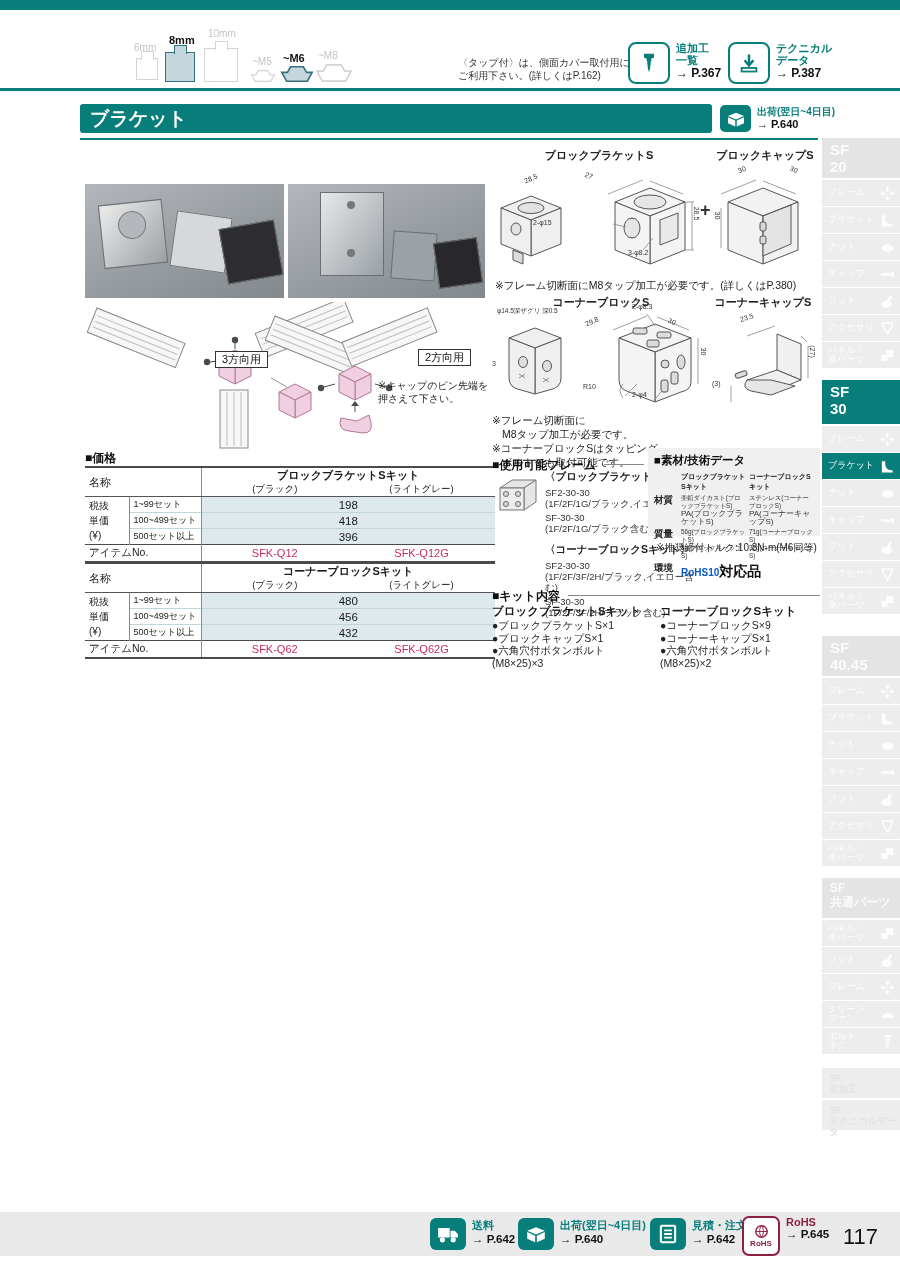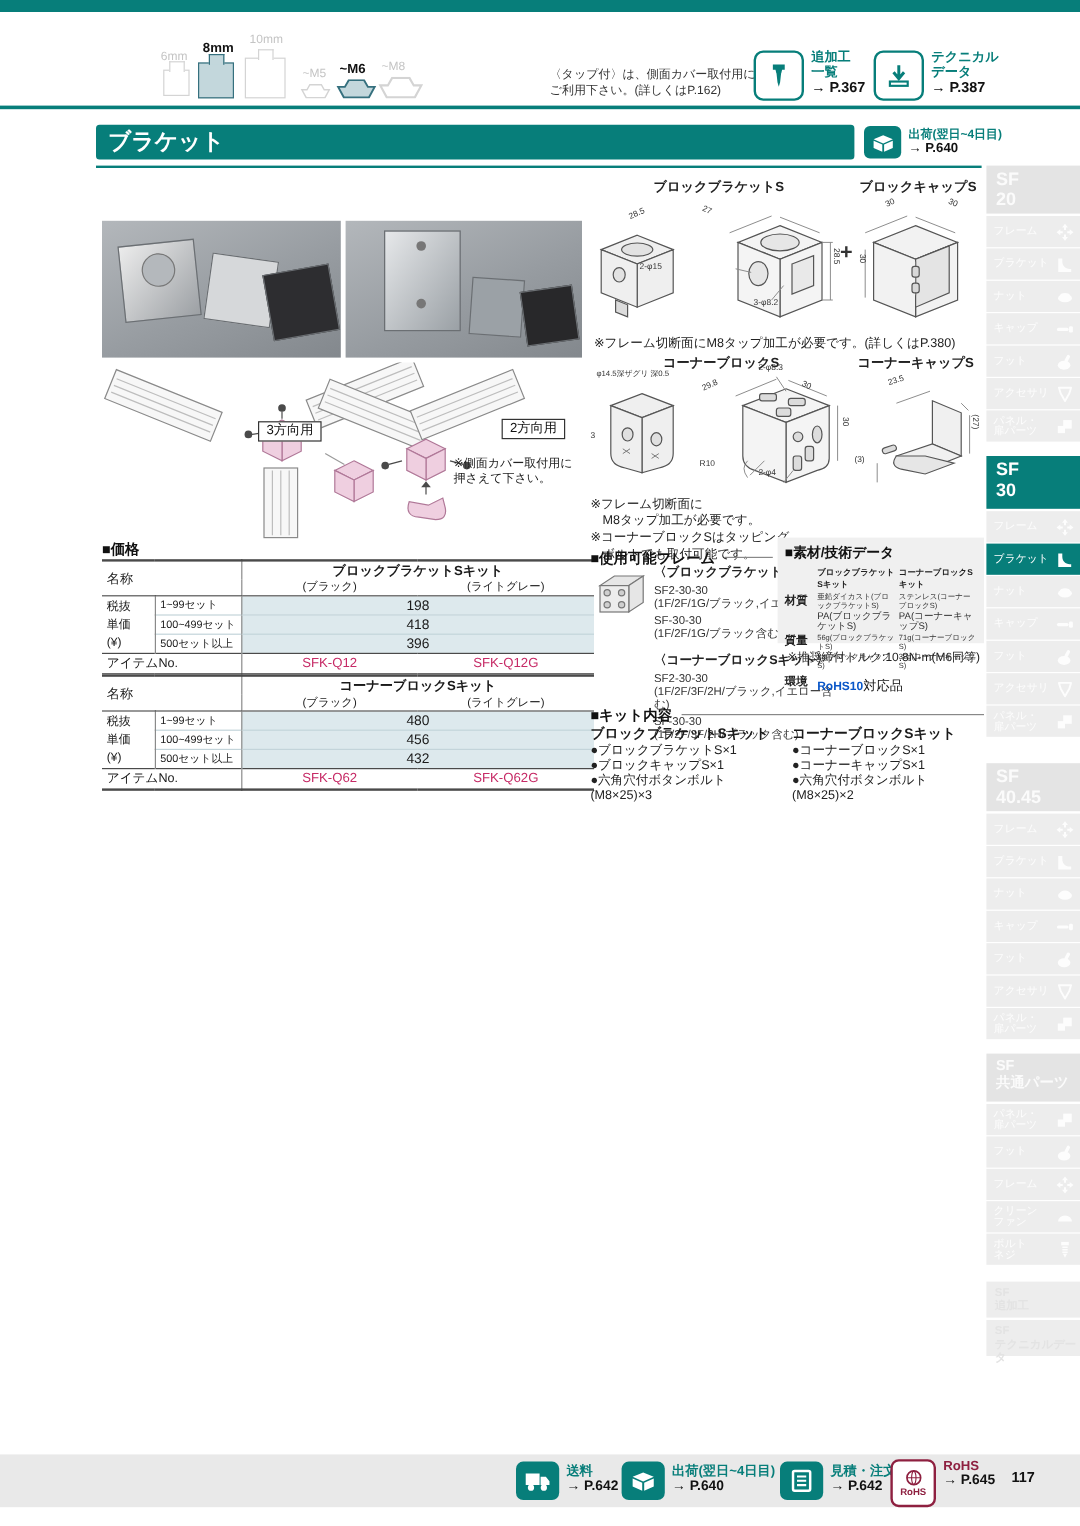--- a/index.html
+++ b/index.html
@@ -80,21 +80,21 @@
   
   .footband{left:0;top:1212px;width:900px;height:44px;background:#e9e9e9;}
   .fticon{width:36px;height:32px;background:#077e7a;border-radius:6px;display:flex;align-items:center;justify-content:center;color:#fff;}
   .fticon .ic{width:22px;height:22px;}
   .ftlab{font-size:11px;font-weight:bold;color:#077e7a;}
   .ftpage{font-size:11.5px;font-weight:bold;color:#111;}
   .rohsbox{width:34px;height:36px;background:#fff;border:2px solid #8e2040;border-radius:7px;color:#8e2040;
            display:flex;flex-direction:column;align-items:center;justify-content:center;}
   .rohsbox .ic{width:15px;height:15px;}
   .rohstxt{font-size:8px;font-weight:bold;}
-  .pageno{font-size:12px;font-weight:bold;color:#111;}
+  .pageno{font-size:22px;font-weight:normal;color:#111;}
 </style>
 </head>
 <body>
 
 <svg width="0" height="0" style="position:absolute">
   <defs>
     <symbol id="i-frame" viewBox="0 0 16 16">
         <path fill="currentColor" d="M8 .5 10.6 3.8 8.9 3.8 8.9 6 7.1 6 7.1 3.8 5.4 3.8Z M15.5 8 12.2 10.6 12.2 8.9 10 8.9 10 7.1 12.2 7.1 12.2 5.4Z M8 15.5 5.4 12.2 7.1 12.2 7.1 10 8.9 10 8.9 12.2 10.6 12.2Z M.5 8 3.8 5.4 3.8 7.1 6 7.1 6 8.9 3.8 8.9 3.8 10.6Z"></path>
       </symbol>
     <symbol id="i-bracket" viewBox="0 0 16 16">
@@ -302,21 +302,21 @@
     <circle cx="236" cy="86" r="3.2" fill="#4a4a4a"></circle>
       <line x1="239" y1="85" x2="250" y2="82" stroke="#4a4a4a"></line>
     <circle cx="304" cy="86" r="3.2" fill="#4a4a4a"></circle>
       <line x1="301" y1="85" x2="290" y2="82" stroke="#4a4a4a"></line>
     <line x1="270" y1="101" x2="270" y2="110" stroke="#4a4a4a"></line>
       <polygon points="266,104 274,104 270,99" fill="#4a4a4a"></polygon>
     <path d="M256 116 q-4 12 8 13 l14 2 q10 0 8-10 l-2-8 -12 6 Z" fill="#efcfe0" stroke="#b07898"></path>
   </svg>
   <div class="abs dlabel" style="left:215px;top:351px">3方向用</div>
   <div class="abs dlabel" style="left:418px;top:349px">2方向用</div>
-  <div class="abs" style="left:378px;top:379px;font-size:10px;color:#222">※側面カバー取付用に</div>
+  <div class="abs" style="left:378px;top:379px;font-size:10px;color:#222">※キャップのピン先端を</div>
   <div class="abs" style="left:378px;top:392px;font-size:10px;color:#222">押さえて下さい。</div>
 
   <div class="abs dtitle" style="left:534px;top:148px">ブロックブラケットS</div>
   <div class="abs dtitle" style="left:700px;top:148px">ブロックキャップS</div>
   <svg class="abs" style="left:495px;top:158px" width="325" height="128" viewBox="0 0 325 128">
     <g stroke="#555" stroke-width="1" fill="#efefef">
       <polygon points="36,38 66,50 36,62 6,50"></polygon>
       <polygon points="66,50 66,86 36,98 36,62"></polygon>
       <polygon points="6,50 36,62 36,98 6,86"></polygon>
       <ellipse cx="36" cy="50" rx="13" ry="5.5" fill="#e2e2e2"></ellipse>
@@ -553,37 +553,37 @@
       <div>
         <div class="mat-c">56g(ブロックブラケットS)</div>
         <div class="mat-c">8g(ブロックキャップS)</div>
       </div>
       <div>
         <div class="mat-c">71g(コーナーブロックS)</div>
         <div class="mat-c">32g(コーナーキャップS)</div>
       </div>
       <div class="mat-l">環境</div>
       <div style="grid-column:2 / span 2">
-        <span style="font-size:10px;font-weight:bold;color:#0a57c8">RoHS10</span><span style="font-size:11px;font-weight:normal;color:#111">対応品</span>
+        <span style="font-size:10px;font-weight:bold;color:#0a57c8">RoHS10</span><span style="font-size:14px;font-weight:bold;color:#111">対応品</span>
       </div>
     </div>
   </div>
   <div class="abs" style="left:656px;top:541px;font-size:10px;color:#222">※推奨締付トルク:10.8N-m(M6同等)</div>
 
   <div class="abs seclab" style="left:492px;top:588px">■キット内容</div>
   <div class="abs rule" style="left:568px;top:595px;width:252px"></div>
   <div class="abs" style="left:492px;top:604px;width:160px">
     <div class="kit-title">ブロックブラケットSキット</div>
     <div class="kit-item">●ブロックブラケットS×1</div>
     <div class="kit-item">●ブロックキャップS×1</div>
     <div class="kit-item">●六角穴付ボタンボルト(M8×25)×3</div>
   </div>
   <div class="abs" style="left:660px;top:604px;width:160px">
     <div class="kit-title">コーナーブロックSキット</div>
-    <div class="kit-item">●コーナーブロックS×1</div>
+    <div class="kit-item">●コーナーブロックS×9</div>
     <div class="kit-item">●コーナーキャップS×1</div>
     <div class="kit-item">●六角穴付ボタンボルト(M8×25)×2</div>
   </div>
 
   <div class="abs sidebar">
     <div class="sb-head">
       <div>SF</div>
       <div>20</div>
     </div>
     <div class="sb-item">

